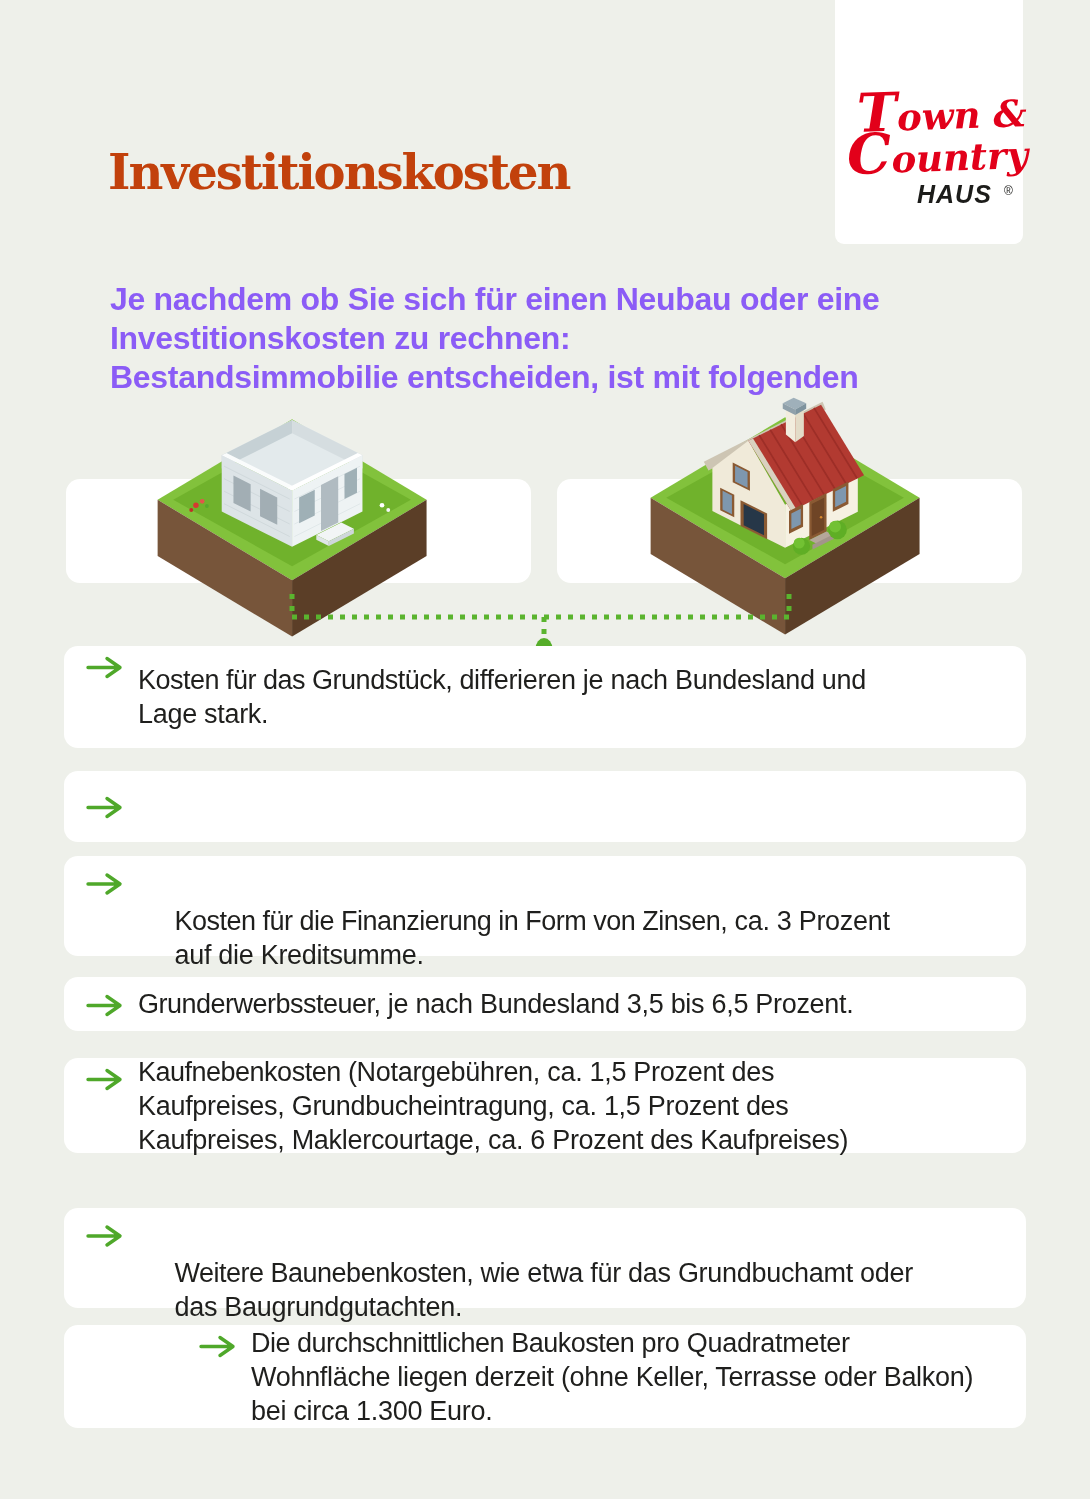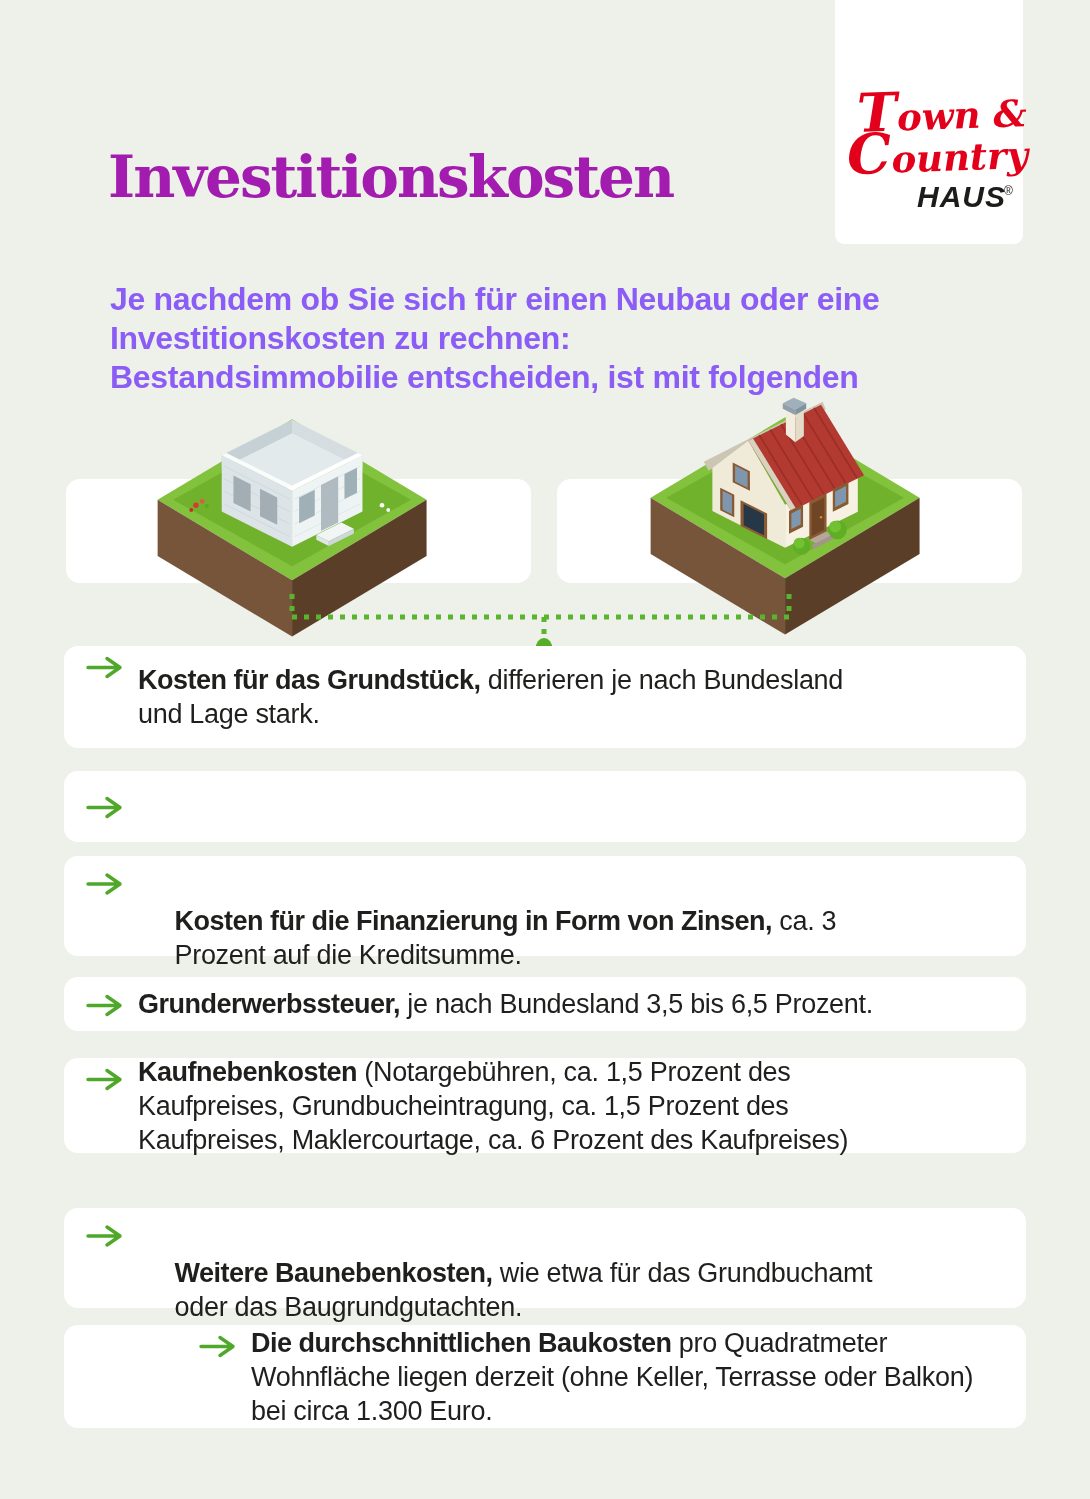--- a/index.html
+++ b/index.html
@@ -6,25 +6,25 @@
   body{width:1090px;height:1499px;background:#eef0ea;font-family:"Liberation Sans",sans-serif;position:relative;overflow:hidden;}
   .abs{position:absolute;}
 
   
   .logo-card{left:835px;top:0;width:188px;height:244px;background:#ffffff;border-radius:0 0 9px 9px;}
   .logo{position:absolute;inset:0;}
   .logo-town{position:absolute;left:22px;top:84px;font-family:"DejaVu Serif",serif;font-style:italic;font-weight:bold;font-size:37px;color:#e2001a;transform:rotate(-2deg);white-space:nowrap;line-height:1;}
   .logo-town::first-letter{font-size:1.45em;}
   .logo-country{position:absolute;left:12px;top:124px;font-family:"DejaVu Serif",serif;font-style:italic;font-weight:bold;font-size:37px;color:#e2001a;transform:rotate(-2deg);white-space:nowrap;line-height:1;}
   .logo-country::first-letter{font-size:1.5em;}
-  .logo-haus{position:absolute;left:82px;top:182px;font-style:italic;font-weight:bold;font-size:30px;color:#1c1c1a;letter-spacing:1px;line-height:1;}
+  .logo-haus{position:absolute;left:82px;top:182px;font-style:italic;font-weight:bold;font-size:25px;color:#1c1c1a;letter-spacing:1px;line-height:1;}
   .logo-reg{position:absolute;left:169px;top:184px;font-size:12px;color:#1c1c1a;}
 
   
-  .title{left:108px;top:146px;margin:0;font-family:"DejaVu Serif",serif;font-weight:bold;font-size:58px;letter-spacing:-2px;color:#a21caf;line-height:1.1;}
+  .title{left:108px;top:146px;margin:0;font-family:"DejaVu Serif",serif;font-weight:bold;font-size:48px;letter-spacing:-2px;color:#c2410c;line-height:1.1;}
   .intro{left:110px;top:280px;font-weight:bold;font-size:32px;line-height:39px;color:#8b5cf6;letter-spacing:-0.3px;}
 
   
   .house-card{top:479px;width:465px;height:104px;background:#ffffff;border-radius:14px;}
   .house-card.left{left:66px;}
   .house-card.right{left:557px;}
   .house-svg{width:282px;height:258px;}
   .house-left{left:155px;top:388px;}
   .house-right{left:648px;top:386px;}
 
@@ -35,21 +35,21 @@
   .i1{top:646px;height:102px;}
   .i2{top:771px;height:71px;}
   .i3{top:856px;height:100px;flex-direction:column;}
   .i4{top:977px;height:54px;}
   .i5{top:1058px;height:95px;}
   .i6{top:1208px;height:100px;flex-direction:column;}
   .i7{top:1325px;height:103px;justify-content:flex-end;}
   .arrow{flex:0 0 40px;align-self:flex-start;margin-top:8px;}
   .i2 .arrow,.i4 .arrow{align-self:center;margin-top:2px;}
   .item-text{margin:0 0 0 13px;font-size:27px;line-height:34px;color:#1f1f1d;letter-spacing:-0.3px;max-width:745px;}
-  .item-text b{font-weight:bold;letter-spacing:-0.5px;}
+  .item-text b{font-weight:normal;letter-spacing:-0.5px;}
 </style>
 </head>
 <body>
 
 <div>
 
   <div class="abs logo-card">
     <div class="logo">
       <div class="logo-town">Town &amp;</div>
       <div class="logo-country">Country</div>

